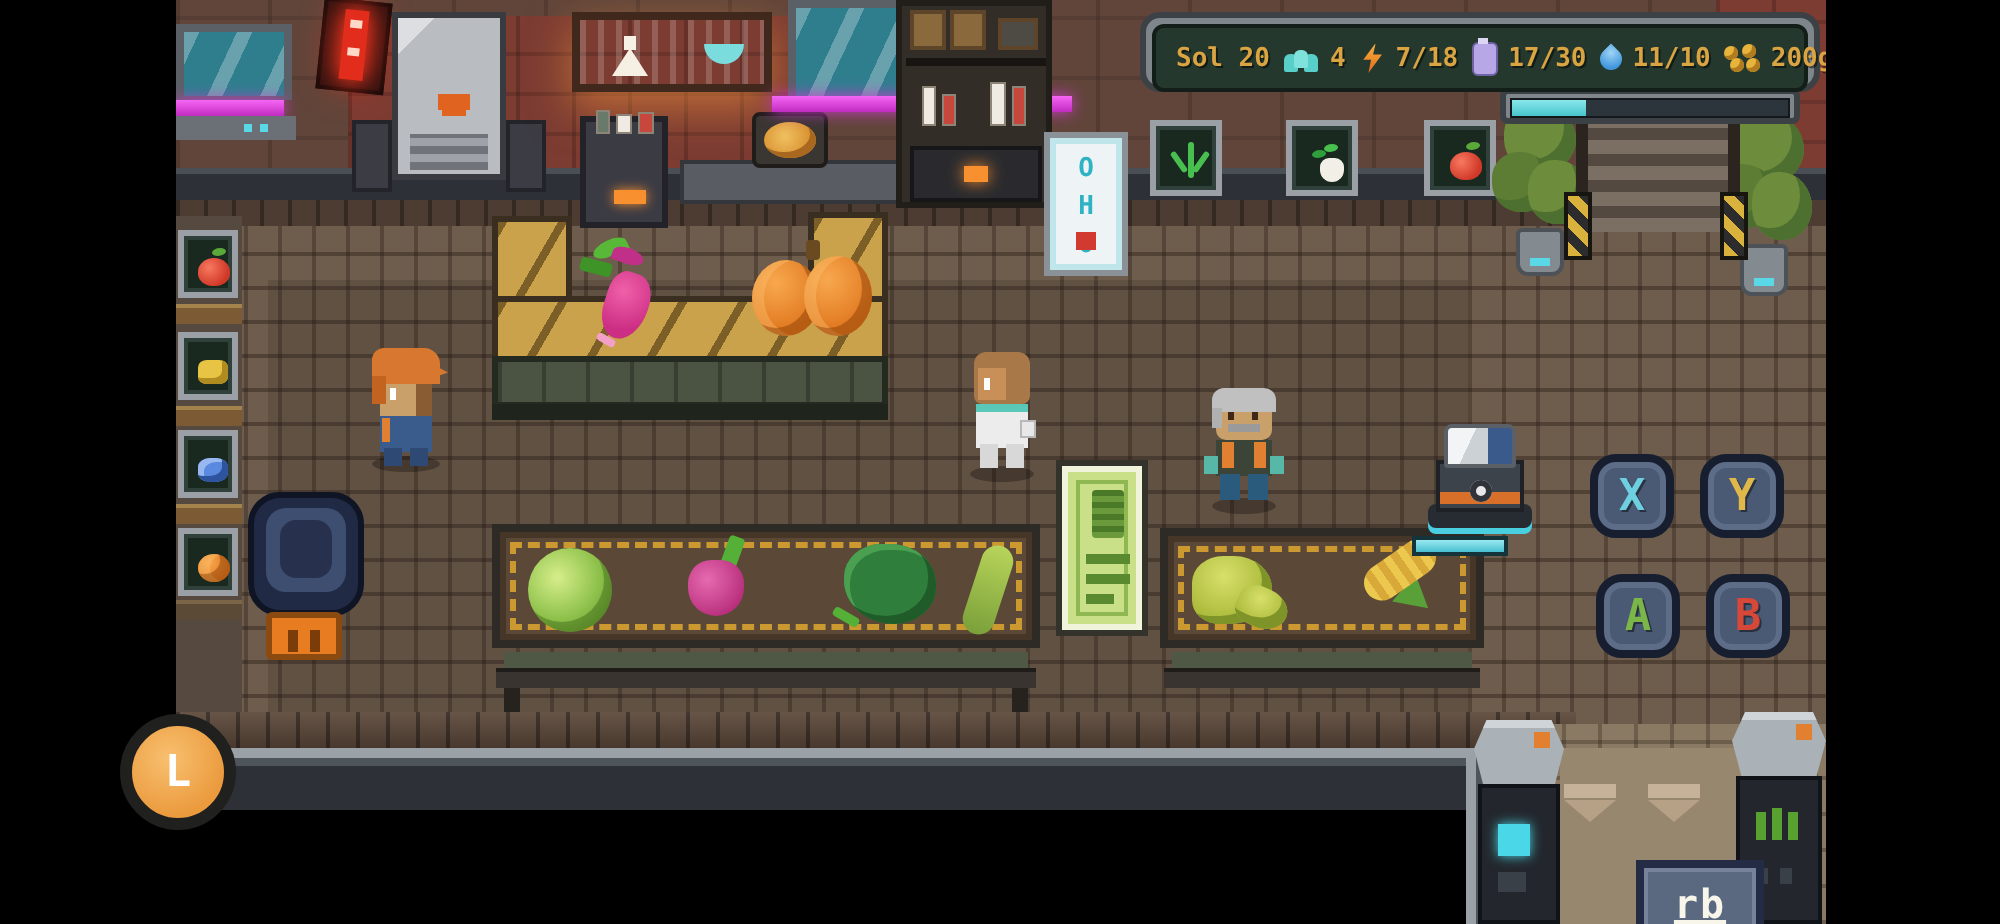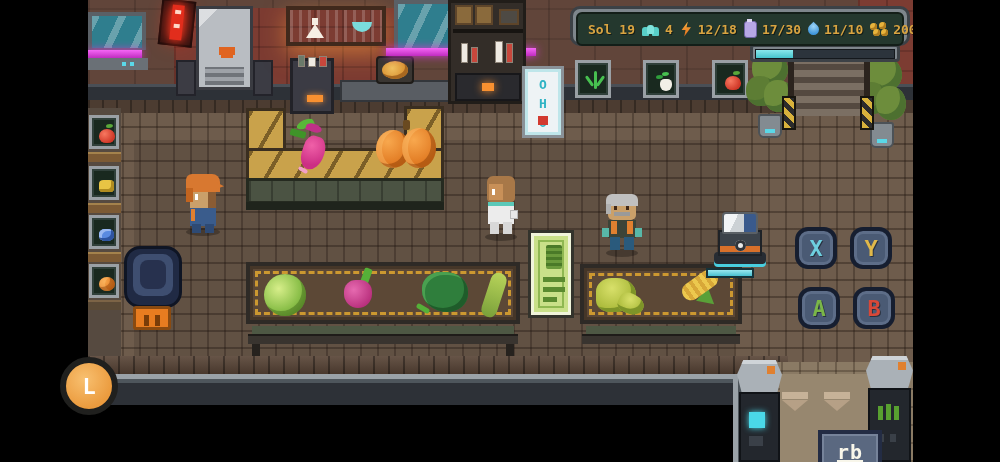--- a/index.html
+++ b/index.html
@@ -444,32 +444,32 @@
         <i class="px bottle-g" style="left:8px;top:16px;width:5px;height:14px;"></i>
         <i class="px bottle-g" style="left:16px;top:14px;width:5px;height:16px;"></i>
         <i class="px bottle-g" style="left:24px;top:16px;width:5px;height:14px;"></i>
         <i class="px" style="left:8px;top:44px;width:6px;height:8px;background:#3a4048;"></i>
         <i class="px" style="left:20px;top:44px;width:6px;height:8px;background:#3a4048;"></i>
       </div>
     </div>
 
     <div class="px hud-casing" style="left:482px;top:6px;width:340px;height:40px;z-index:40;">
       <div class="hud-panel">
-        <span>Sol 19</span>
+        <span>Sol 20</span>
         <span class="hud-item">
           <span class="ppl">
               <i></i>
               <i></i>
               <i></i>
             </span>
           <span>4</span>
         </span>
         <span class="hud-item">
           <span class="bolt"></span>
-          <span>12/18</span>
+          <span>7/18</span>
         </span>
         <span class="hud-item">
           <span class="tank"></span>
           <span>17/30</span>
         </span>
         <span class="hud-item">
           <span class="drop"></span>
           <span>11/10</span>
         </span>
         <span class="hud-item">

